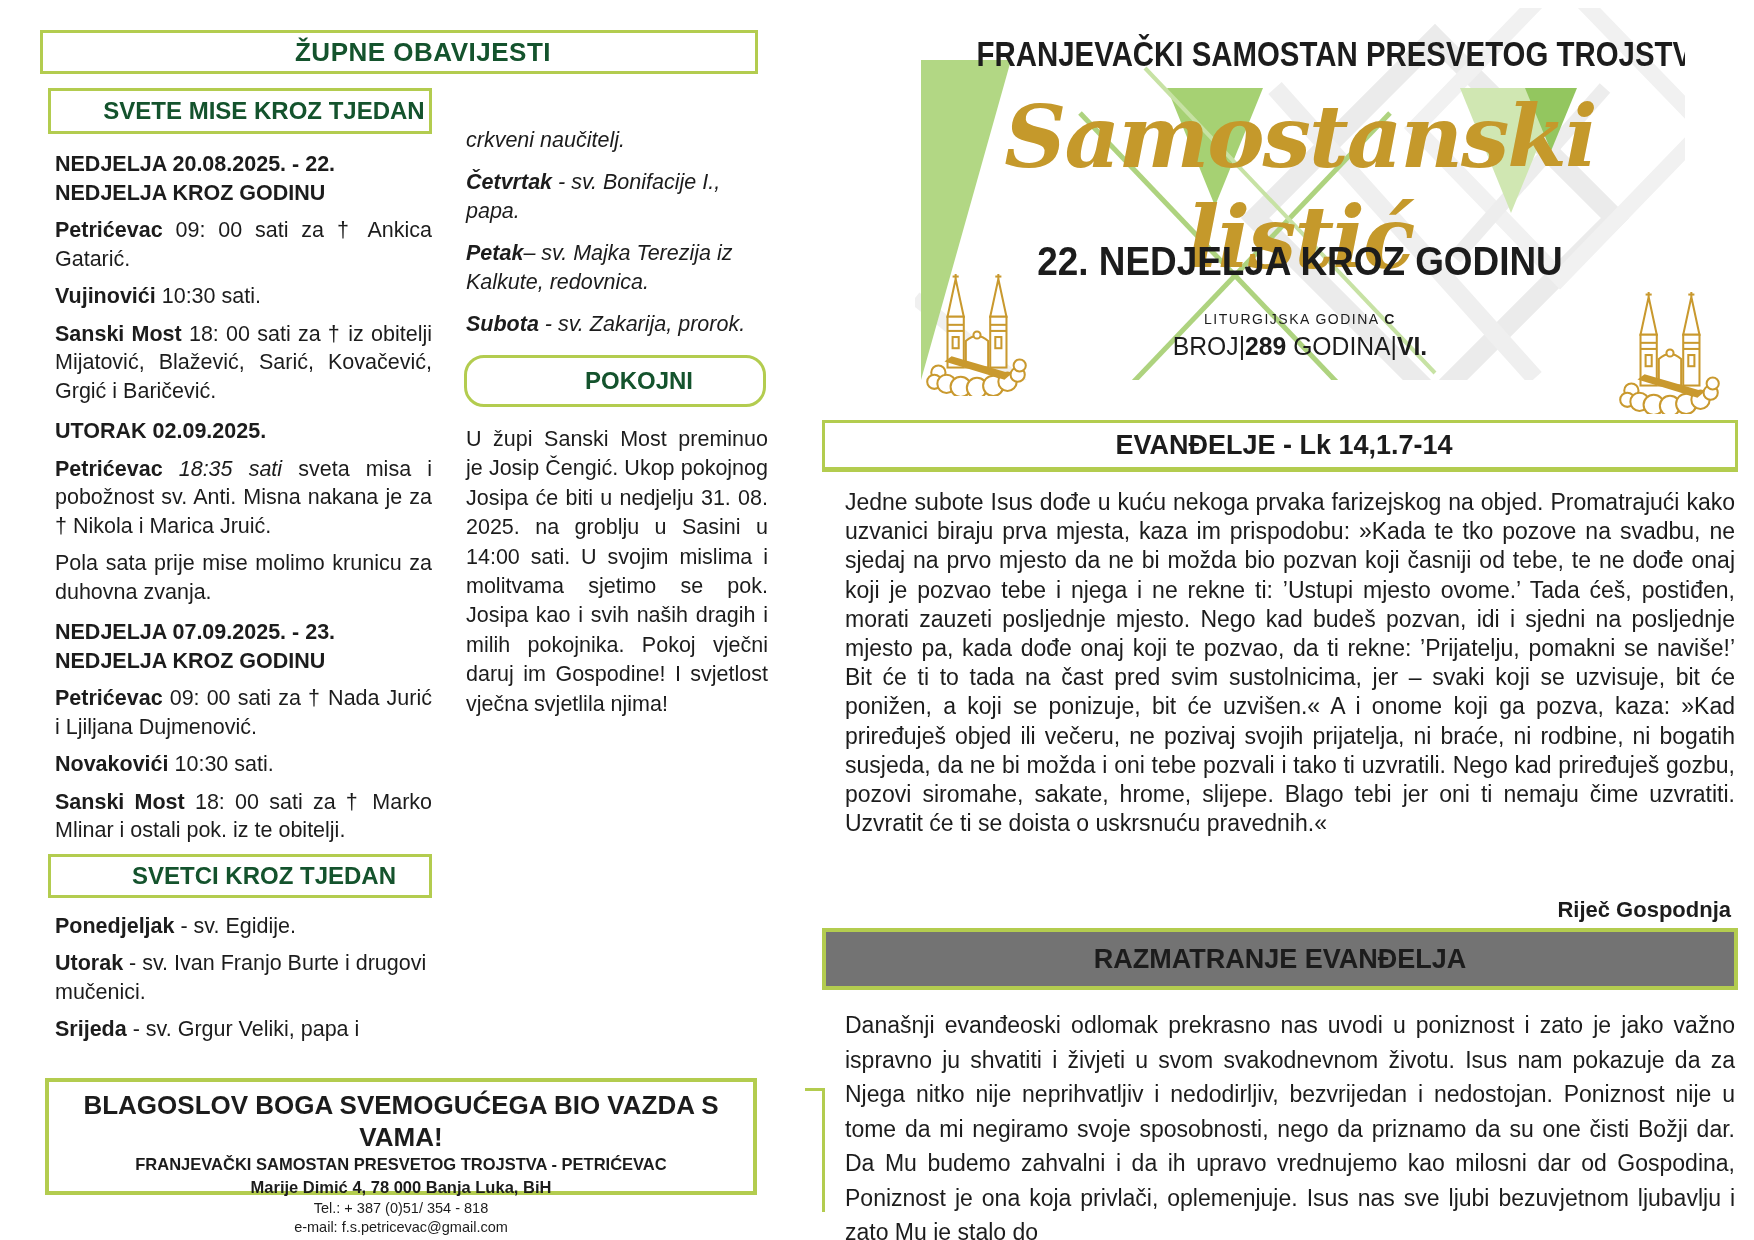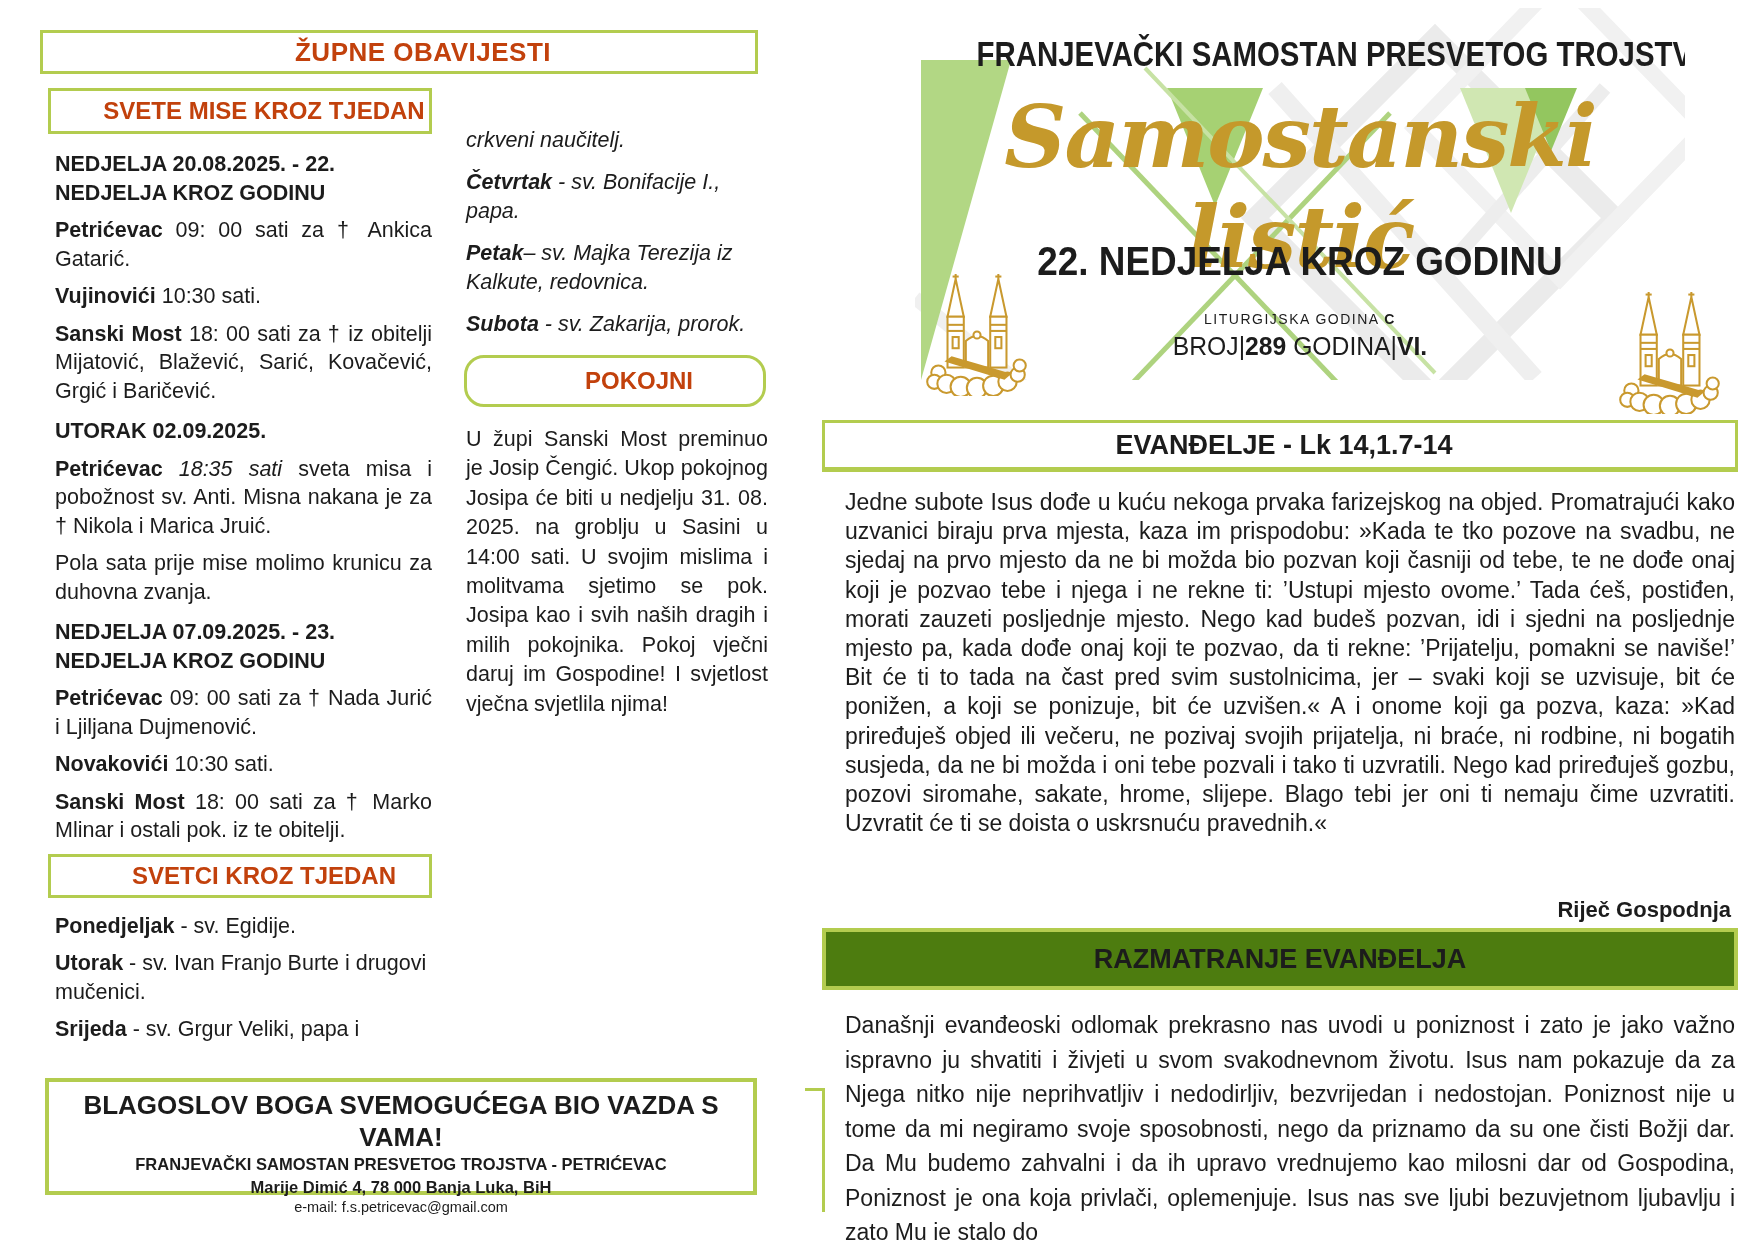--- a/index.html
+++ b/index.html
@@ -1,21 +1,21 @@
 <!DOCTYPE html>
 <html><head>
 <meta charset="utf-8">
 <style>
   * { box-sizing: border-box; margin: 0; padding: 0; }
   html,body { width:1754px; height:1240px; }
   body {
     position:relative; background:#ffffff; overflow:hidden;
     font-family:"Liberation Sans", sans-serif; color:#1c1c1c;
   }
-  .gbox { border:3px solid #b3cc4f; background:#fff; text-align:center; font-weight:bold; color:#c2410c;padding-left:48px; }
+  .gbox { border:3px solid #b3cc4f; background:#fff; text-align:center; font-weight:bold; color:#14532d;padding-left:48px; }
 
   
   .zupne-box { position:absolute; left:40px; top:30px; width:718px; height:44px;
                line-height:38px; font-size:26px; letter-spacing:.5px; }
   .col1 { position:absolute; left:48px; top:88px; width:384px; }
   .sect-box { height:46px; line-height:40px; font-size:24px; margin-bottom:16px; }
   .blk  { font-size:21.5px; line-height:28.5px; margin:0 0 9px 7px; }
   .para { text-align:justify; }
   .head { font-weight:bold; }
   .mt   { margin-top:12px; }
@@ -54,21 +54,21 @@
   .church-left  { left:105px; top:274px; }
   .church-right { left:798px; top:292px; }
 
   .gospel-box { position:absolute; left:2px; top:420px; width:916px; height:52px;
                 border:3px solid #b3cc4f; border-bottom-width:5px; background:#fff;
                 line-height:44px; text-align:center; font-weight:bold; font-size:27px;padding-left:8px; }
   .gospel-text { position:absolute; left:25px; top:488px; width:890px; font-size:23px;
                  line-height:29.2px; text-align:justify; }
   .attribution { position:absolute; right:23px; top:897px; font-weight:bold; font-size:22px; }
   .reflect-box { position:absolute; left:2px; top:928px; width:916px; height:62px;
-                 border:4px solid #b3cc4f; background:#4d7c0f; line-height:54px;
+                 border:4px solid #b3cc4f; background:#737373; line-height:54px;
                  text-align:center; font-weight:bold; font-size:27px; }
   .reflect-text { position:absolute; left:25px; top:1008px; width:890px; font-size:23px;
                   line-height:34.5px; text-align:justify; }
   .left-line { position:absolute; left:2px; top:1088px; width:3px; height:124px; background:#b3cc4f; }
   .left-line-stub { position:absolute; left:-15px; top:1088px; width:17px; height:3px; background:#b3cc4f; }
 </style>
 </head>
 <body>
 
 <svg width="0" height="0" style="position:absolute" aria-hidden="true">
@@ -136,20 +136,21 @@
 
   <div class="gbox pokojni-box">POKOJNI</div>
 
   <div class="pokojni-text">U župi Sanski Most preminuo je Josip Čengić. Ukop pokojnog Josipa će biti u nedjelju 31. 08. 2025. na groblju u Sasini u 14:00 sati. U svojim mislima i molitvama sjetimo se pok. Josipa kao i svih naših dragih i milih pokojnika. Pokoj vječni daruj im Gospodine! I svjetlost vječna svjetlila njima!</div>
 </div>
 
 <div class="footer-box">
   <div class="f1">BLAGOSLOV BOGA SVEMOGUĆEGA BIO VAZDA S VAMA!</div>
   <div class="f2">FRANJEVAČKI SAMOSTAN PRESVETOG TROJSTVA - PETRIĆEVAC</div>
   <div class="f3">Marije Dimić 4, 78 000 Banja Luka, BiH</div>
+  <div class="f4">Tel.: + 387 (0)51/ 354 - 818</div>
   <div class="f5">e-mail: f.s.petricevac@gmail.com</div>
 </div>
 
 <div class="right-page">
 
   <div class="masthead">
     <svg class="bg" width="770" height="372" viewBox="0 0 770 372">
       <polygon points="520,30 700,210 520,390 340,210" fill="none" stroke="#ebebeb" stroke-width="20"></polygon>
       <polygon points="645,-30 790,120 645,270 500,120" fill="none" stroke="#f1f1f1" stroke-width="16"></polygon>
       <line x1="360" y1="80" x2="620" y2="370" stroke="#efefef" stroke-width="18"></line>

